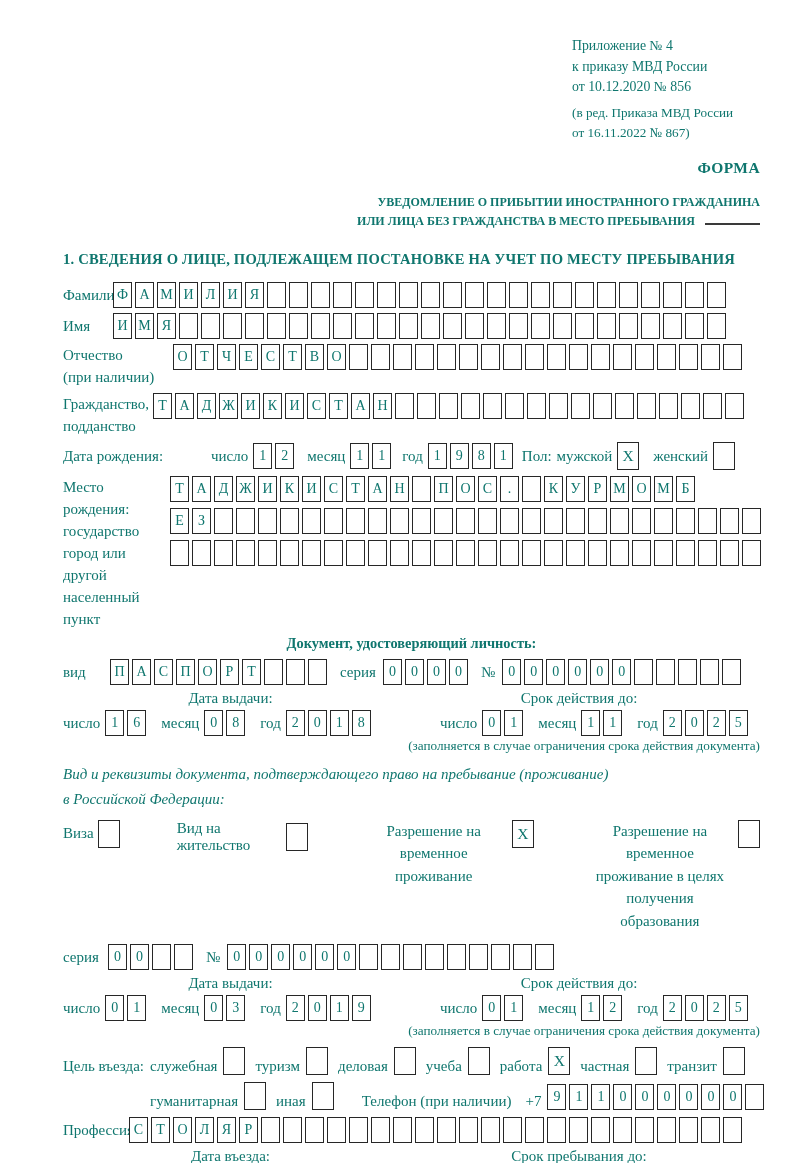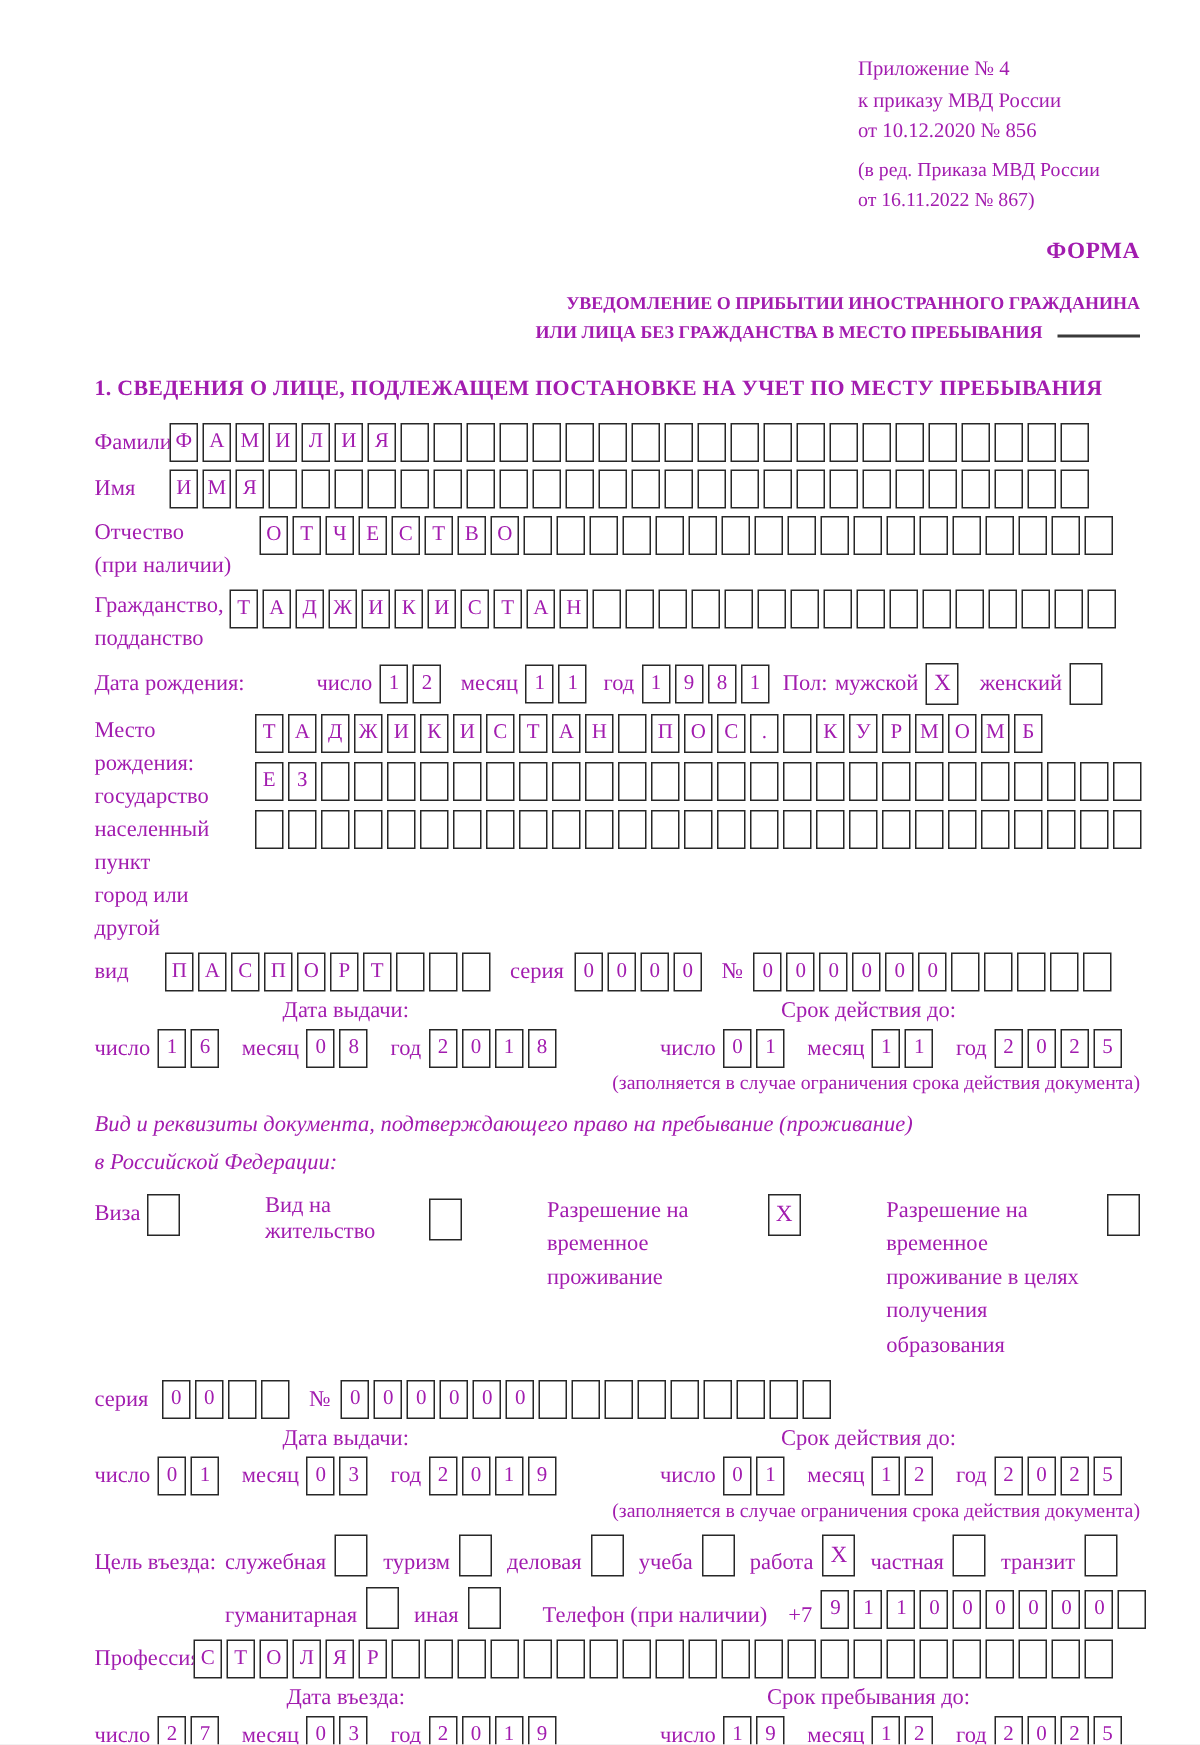--- a/index.html
+++ b/index.html
@@ -1,18 +1,18 @@
 <!DOCTYPE html>
 <html><head>
 <meta charset="utf-8">
 <style>
   html,body { margin:0; padding:0; background:#e8e8e8; }
   .page {
     width:800px; height:1163px; margin:0 auto; background:#ffffff;
-    font-family:"Liberation Serif", serif; color:#a21caf;
+    font-family:"Liberation Serif", serif; color:#0f766e;
     box-sizing:border-box; padding:36px 40px 0 63px; position:relative; overflow:hidden;
   }
   .appendix { margin-left:auto; width:188px; font-size:13.8px; line-height:1.5; }
   .appendix .ed-first { margin-top:5px; }
   .appendix .ed { font-size:13.2px; }
   .forma { text-align:right; font-weight:bold; font-size:15.5px; margin-top:16px; letter-spacing:0.4px; }
   .title { text-align:right; font-weight:bold; font-size:12px; margin-top:16px; line-height:1.6; }
   .title-underline { display:inline-block; width:55px; border-bottom:2.2px solid #3a3a3a; margin-left:10px; }
   .sec-heading { font-weight:bold; font-size:14.6px; margin-top:20px; margin-bottom:14px; letter-spacing:0.2px; }
 
@@ -53,21 +53,21 @@
   .date-line .dlabel:not(:first-child) { margin-left:12px; }
   .note { font-size:13.2px; margin-top:2px; margin-bottom:8px; }
   .note.right { text-align:right; }
 
   .intro { font-size:15px; line-height:1.65; margin-top:4px;font-style:italic; }
 
   .opts { display:flex; align-items:flex-start; margin:8px 0 12px;gap:41px; }
   .opt { display:flex; align-items:center; font-size:15px; margin-right:16px; }
   .opt .cbox { margin-left:9px; }
   .opt.multi { align-items:flex-start; }
-  .optlines { line-height:1.5; }
+  .optlines { text-align:center; line-height:1.5; }
 
   .purpose { display:flex; align-items:flex-end; font-size:15px; margin-bottom:7px; }
   .purpose .cbox { margin:0 10px 0 6px; }
   .purpose .plabel { white-space:nowrap; }
   .purpose2 { margin-left:87px; }
   .phone-label { margin:0 14px 0 18px; white-space:nowrap; }
   .phone-prefix { margin-right:6px; }
 </style>
 </head>
 <body>
@@ -131,30 +131,31 @@
     <span class="dlabel">мужской</span>
     <span class="cbox">X</span>
     <span class="dlabel" style="margin-left:14px;">женский</span>
     <span class="cbox"></span>
   </div>
 
   <div class="frow align-top" style="margin-top:6px;">
     <span class="flabel w-bp">
       <div>Место рождения:</div>
       <div>государство</div>
+      <div>город или другой</div>
       <div>населенный пункт</div>
-      <div>город или другой</div>
     </span>
     <span class="boxcol">
       <span class="boxes"><span class="box">Т</span><span class="box">А</span><span class="box">Д</span><span class="box">Ж</span><span class="box">И</span><span class="box">К</span><span class="box">И</span><span class="box">С</span><span class="box">Т</span><span class="box">А</span><span class="box">Н</span><span class="box"></span><span class="box">П</span><span class="box">О</span><span class="box">С</span><span class="box">.</span><span class="box"></span><span class="box">К</span><span class="box">У</span><span class="box">Р</span><span class="box">М</span><span class="box">О</span><span class="box">М</span><span class="box">Б</span></span>
       <span class="boxes"><span class="box">Е</span><span class="box">З</span><span class="box"></span><span class="box"></span><span class="box"></span><span class="box"></span><span class="box"></span><span class="box"></span><span class="box"></span><span class="box"></span><span class="box"></span><span class="box"></span><span class="box"></span><span class="box"></span><span class="box"></span><span class="box"></span><span class="box"></span><span class="box"></span><span class="box"></span><span class="box"></span><span class="box"></span><span class="box"></span><span class="box"></span><span class="box"></span><span class="box"></span><span class="box"></span><span class="box"></span></span>
       <span class="boxes"><span class="box"></span><span class="box"></span><span class="box"></span><span class="box"></span><span class="box"></span><span class="box"></span><span class="box"></span><span class="box"></span><span class="box"></span><span class="box"></span><span class="box"></span><span class="box"></span><span class="box"></span><span class="box"></span><span class="box"></span><span class="box"></span><span class="box"></span><span class="box"></span><span class="box"></span><span class="box"></span><span class="box"></span><span class="box"></span><span class="box"></span><span class="box"></span><span class="box"></span><span class="box"></span><span class="box"></span></span>
     </span>
   </div>
 
+  <div class="doc-heading">Документ, удостоверяющий личность:</div>
 
   <div class="frow">
     <span class="flabel w-kind">вид</span>
     <span class="boxes"><span class="box">П</span><span class="box">А</span><span class="box">С</span><span class="box">П</span><span class="box">О</span><span class="box">Р</span><span class="box">Т</span><span class="box"></span><span class="box"></span><span class="box"></span></span>
     <span class="mid-label">серия</span>
     <span class="boxes"><span class="box">0</span><span class="box">0</span><span class="box">0</span><span class="box">0</span></span>
     <span class="mid-label">№</span>
     <span class="boxes"><span class="box">0</span><span class="box">0</span><span class="box">0</span><span class="box">0</span><span class="box">0</span><span class="box">0</span><span class="box"></span><span class="box"></span><span class="box"></span><span class="box"></span><span class="box"></span></span>
   </div>
 

